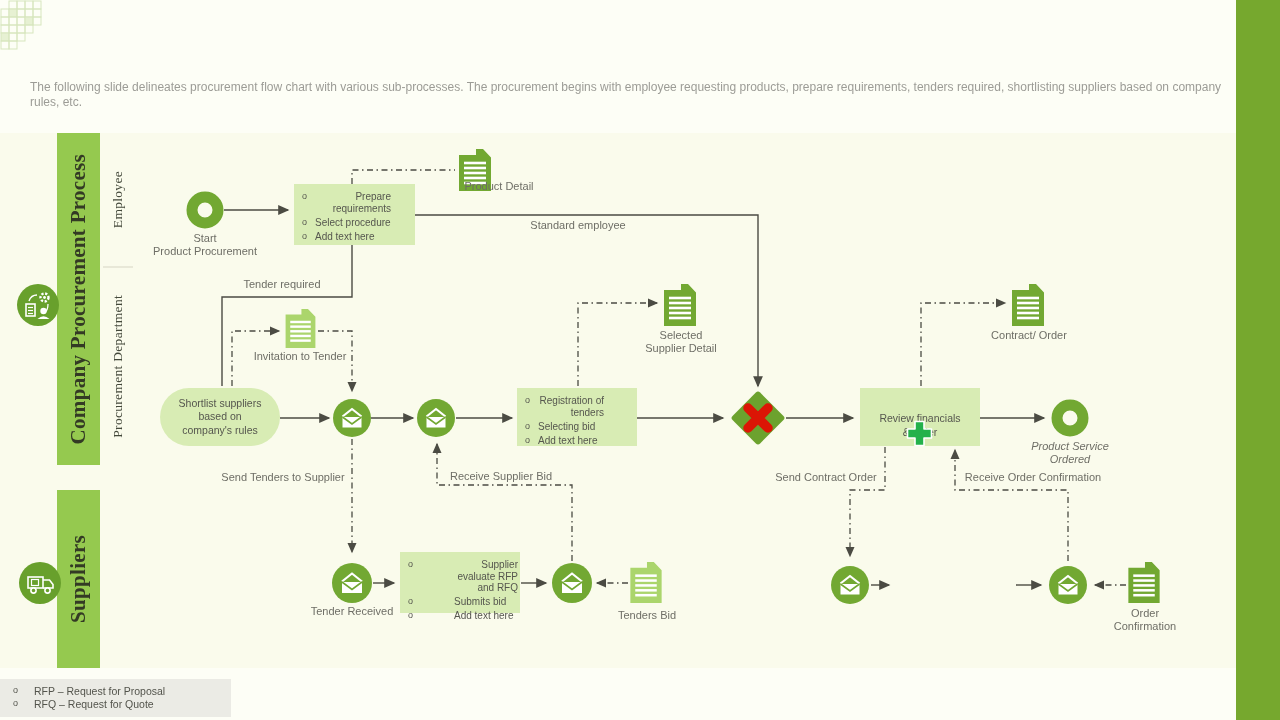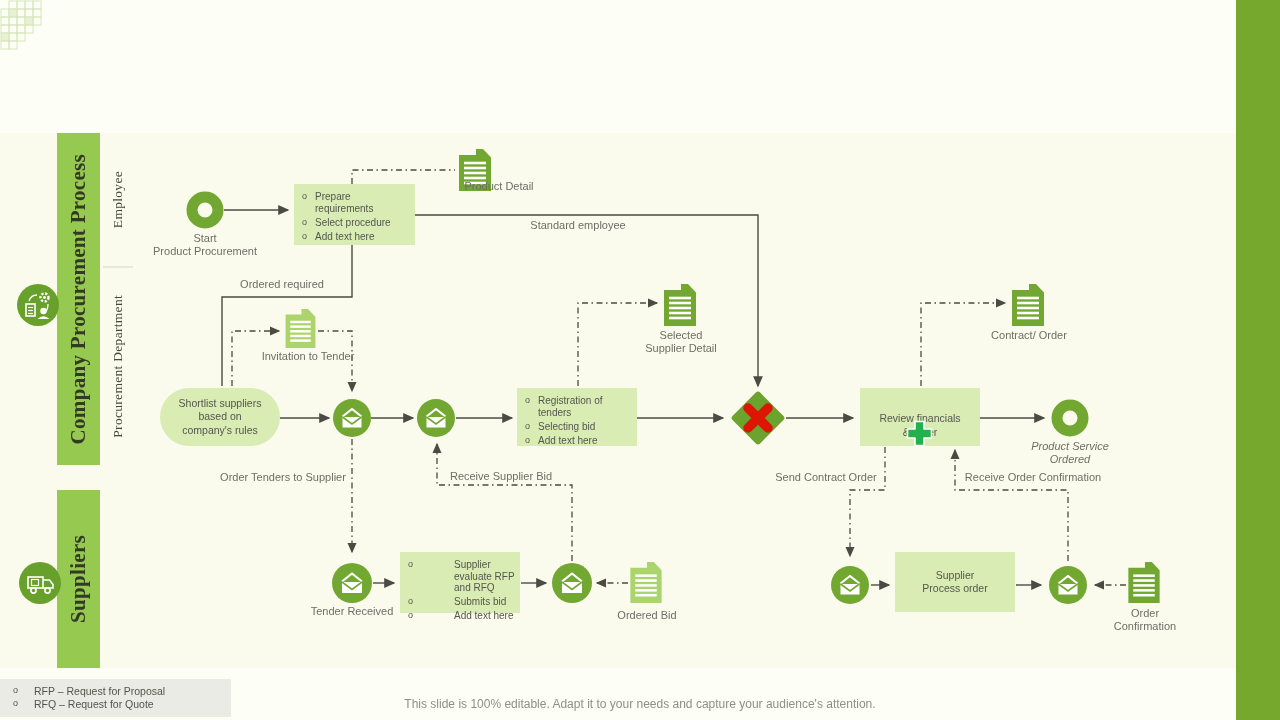--- a/index.html
+++ b/index.html
@@ -17,21 +17,21 @@
   .sublane{position:absolute;display:flex;align-items:center;justify-content:center;}
   .sublane-label{font-family:"Liberation Serif",serif;font-size:13.5px;color:#43483A;letter-spacing:.3px;}
   .lane-icon{position:absolute;width:42px;height:42px;}
   .lbl{position:absolute;font-size:11px;color:#6E6E66;text-align:center;white-space:pre-line;line-height:13px;}
   .box{position:absolute;background:#D8ECB4;}
   .box-center{display:flex;align-items:center;justify-content:center;text-align:center;
               font-size:10.5px;color:#55564E;line-height:13.5px;white-space:pre-line;}
   .blist{list-style:none;margin:0;padding:7px 2px 2px 8px;font-size:10px;color:#55564E;}
   .blist li{display:flex;gap:8px;line-height:11.5px;margin-bottom:2.5px;}
   .blt{flex:0 0 auto;font-size:9px;line-height:11px;}
-  .li-txt{display:inline-block;}
+  .li-txt{display:inline-block;text-align:right;}
   .w76 .li-txt{max-width:76px;}
   .w66 .li-txt{max-width:66px;}
   .w90 .li-txt{max-width:90px;margin-left:33px;}
   .wires{position:absolute;left:0;top:0;pointer-events:none;}
   .icon{position:absolute;}
   .legend{position:absolute;left:0;top:679px;width:231px;height:38px;background:#EBEBE5;}
   .legend ul{list-style:none;margin:0;padding:6px 0 0 13px;font-size:10.5px;color:#53544C;}
   .legend li{display:flex;gap:16px;line-height:13px;}
   .footer{position:absolute;left:340px;top:697px;width:600px;text-align:center;font-size:12px;color:#8F8F89;}
 </style>
@@ -64,20 +64,21 @@
         <rect x="17" y="25" width="8" height="8"></rect>
         <rect x="25" y="25" width="8" height="8"></rect>
       <rect x="1" y="33" width="8" height="8" fill="#E7F1D3"></rect>
         <rect x="9" y="33" width="8" height="8"></rect>
         <rect x="17" y="33" width="8" height="8"></rect>
       <rect x="1" y="41" width="8" height="8"></rect>
         <rect x="9" y="41" width="8" height="8"></rect>
     </g>
   </svg>
 
+  <div class="subtitle">The following slide delineates procurement flow chart with various sub-processes. The procurement begins with employee requesting products, prepare requirements, tenders required, shortlisting suppliers based on company rules, etc.</div>
 
   <div class="band" style="left:57px;top:133px;width:43px;height:332px;">
     <span class="vtext band-label">Company Procurement Process</span>
   </div>
   <div class="band" style="left:57px;top:490px;width:43px;height:178px;">
     <span class="vtext band-label">Suppliers</span>
   </div>
   <div class="sublane" style="left:102px;top:136px;width:32px;height:128px;">
     <span class="vtext sublane-label">Employee</span>
   </div>
@@ -209,22 +210,20 @@
           <span class="blt">o</span>
           <span class="li-txt">Submits bid</span>
         </li>
       <li>
           <span class="blt">o</span>
           <span class="li-txt">Add text here</span>
         </li>
     </ul>
   </div>
 
-  <div class="box box-center" style="left:895px;top:552px;width:120px;height:60px;">Supplier
-Process order</div>
 
   <svg class="icon" style="left:333px;top:399px;" width="38" height="38" viewBox="-19 -19 38 38">
     <circle r="19" fill="#72A832"></circle>
       <path d="M-9.5,-1.5 L0,-9 L9.5,-1.5" stroke="#fff" stroke-width="2.2" fill="none" stroke-linejoin="round"></path>
       <rect x="-9.5" y="-1" width="19" height="10.5" fill="#fff"></rect>
       <path d="M-9.5,-1 L0,6 L9.5,-1" stroke="#72A832" stroke-width="1.6" fill="none"></path>
   </svg>
   <svg class="icon" style="left:417px;top:399px;" width="38" height="38" viewBox="-19 -19 38 38">
     <circle r="19" fill="#72A832"></circle>
       <path d="M-9.5,-1.5 L0,-9 L9.5,-1.5" stroke="#fff" stroke-width="2.2" fill="none" stroke-linejoin="round"></path>
@@ -318,45 +317,44 @@
         <line x1="6" y1="20" x2="28" y2="20"></line>
         <line x1="6" y1="25" x2="28" y2="25"></line>
         <line x1="6" y1="30" x2="28" y2="30"></line>
         <line x1="6" y1="35" x2="28" y2="35"></line>
       </g>
   </svg>
 
   <div class="lbl" style="left:135px;top:232px;width:140px;">Start
 Product Procurement</div>
   <div class="lbl" style="left:415px;top:180px;width:120px;padding-left:24px;">Product Detail</div>
-  <div class="lbl" style="left:248px;top:350px;width:120px;">Invitation to Tender</div>
+  <div class="lbl" style="left:240px;top:350px;width:120px;">Invitation to Tender</div>
   <div class="lbl" style="left:621px;top:329px;width:120px;">Selected
 Supplier Detail</div>
   <div class="lbl" style="left:969px;top:329px;width:120px;">Contract/ Order</div>
   <div class="lbl" style="left:1010px;top:440px;width:120px;font-style:italic;">Product Service
 Ordered</div>
   <div class="lbl" style="left:282px;top:605px;width:140px;">Tender Received</div>
-  <div class="lbl" style="left:587px;top:609px;width:120px;">Ordered Bid</div>
+  <div class="lbl" style="left:587px;top:609px;width:120px;">Tenders Bid</div>
   <div class="lbl" style="left:1085px;top:607px;width:120px;">Order
 Confirmation</div>
 
-  <div class="lbl" style="left:222px;top:278px;width:120px;">Ordered required</div>
+  <div class="lbl" style="left:222px;top:278px;width:120px;">Tender required</div>
   <div class="lbl" style="left:508px;top:219px;width:140px;">Standard employee</div>
-  <div class="lbl" style="left:213px;top:471px;width:140px;">Order Tenders to Supplier</div>
+  <div class="lbl" style="left:213px;top:471px;width:140px;">Send Tenders to Supplier</div>
   <div class="lbl" style="left:431px;top:470px;width:140px;">Receive Supplier Bid</div>
   <div class="lbl" style="left:756px;top:471px;width:140px;">Send Contract Order</div>
   <div class="lbl" style="left:953px;top:471px;width:160px;">Receive Order Confirmation</div>
 
   <div class="legend">
     <ul>
       <li>
           <span class="blt">o</span>
           <span>RFP – Request for Proposal</span>
         </li>
       <li>
           <span class="blt">o</span>
           <span>RFQ – Request for Quote</span>
         </li>
     </ul>
   </div>
-  <div class="footer">This slide is 100% editable. Adapt it to your needs and capture your audience's attention.</div>
 
 </div>
 
 </body></html>

